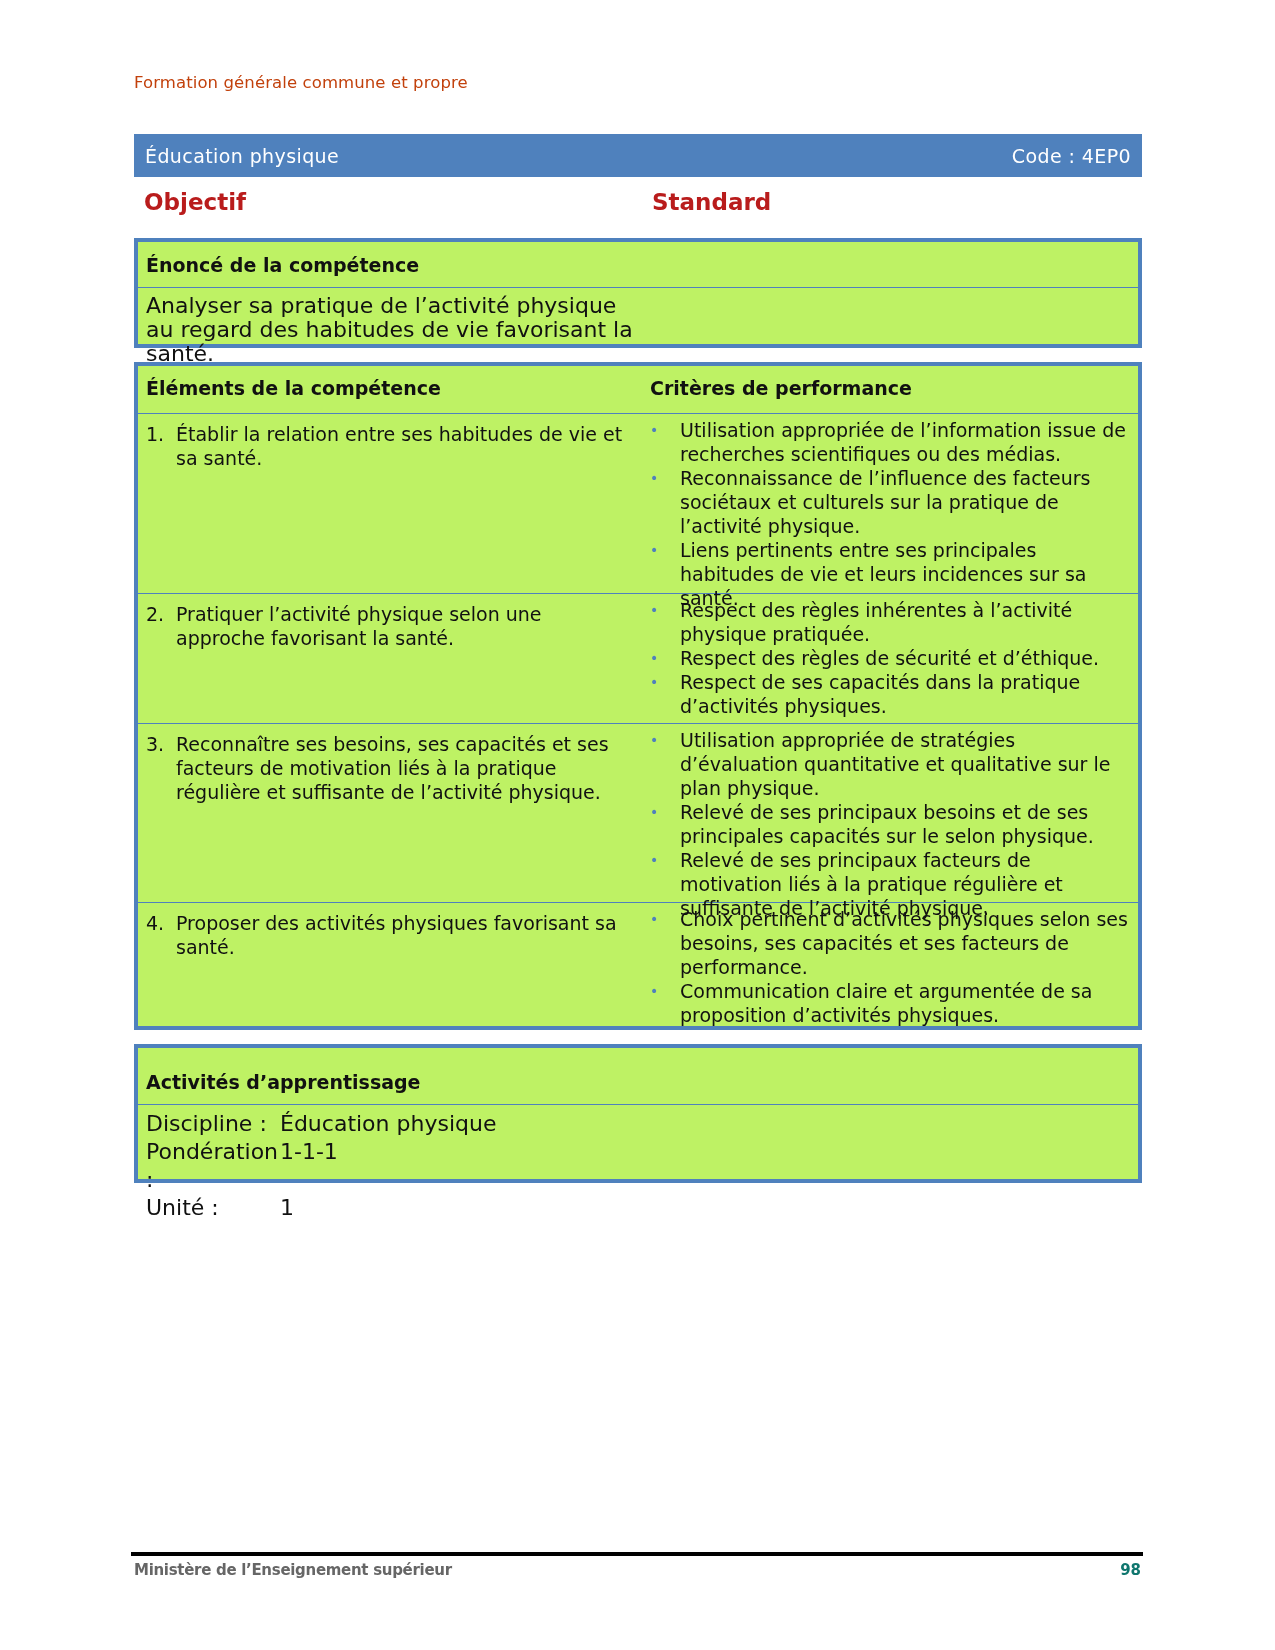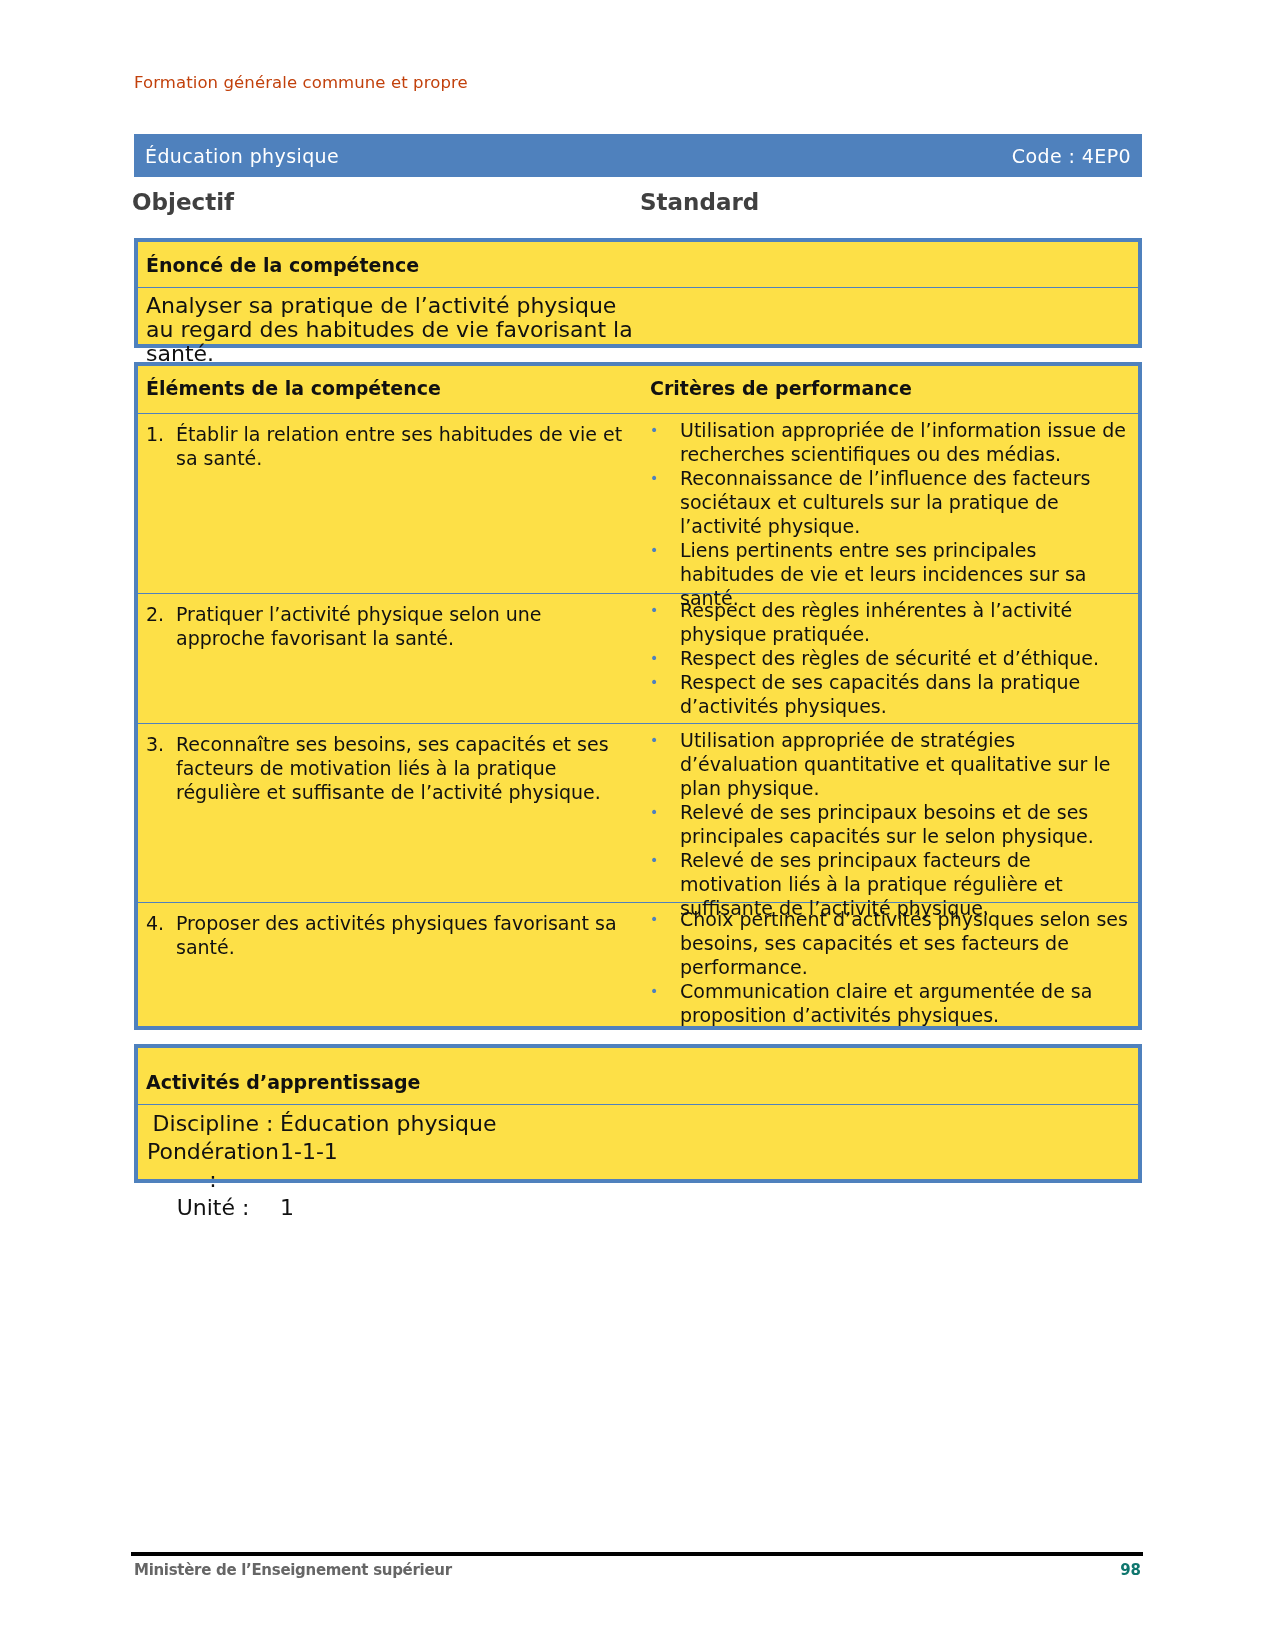--- a/index.html
+++ b/index.html
@@ -11,29 +11,29 @@
       position: absolute; left: 134px; top: 73px;
       font-size: 16.5px; color: #c2410c; letter-spacing: 0.1px;
     }
     .title-bar {
       position: absolute; left: 134px; top: 134px; width: 1008px; height: 43px;
       background: #4f81bd; color: #ffffff; box-sizing: border-box;
       display: flex; align-items: center; justify-content: space-between;
       padding: 0 11px; font-size: 19px; letter-spacing: 0.4px;
     }
     .section-labels {
-      position: absolute; left: 122px; top: 189px; width: 1008px; height: 36px;
-      font-size: 23px; font-weight: bold; color: #404040;
+      position: absolute; left: 134px; top: 189px; width: 1008px; height: 36px;
+      font-size: 23px; font-weight: bold; color: #b91c1c;
     }
     .section-labels .obj { position: absolute; left: 10px; top: 0; }
     .section-labels .std { position: absolute; left: 518px; top: 0; }
 
     .box {
       position: absolute; left: 134px; width: 1008px; box-sizing: border-box;
-      border: 4px solid #4f81bd; background: #fde047;
+      border: 4px solid #4f81bd; background: #bef264;
     }
     .box .head {
       font-weight: bold; font-size: 19px; padding: 0 8px;
       display: flex; align-items: center; box-sizing: border-box;
       border-bottom: 1.5px solid #4f81bd;
     }
     .box .body { font-size: 22px; line-height: 24px; padding: 6px 8px; }
 
     #box-enonce { top: 238px; height: 110px; }
     #box-enonce .head { height: 46px; }
@@ -62,21 +62,21 @@
     }
     .row .crit li { display: flex; }
     .row .crit .bullet {
       width: 38px; flex: none; text-align: left; padding-left: 8px; box-sizing: border-box;
       color: #4f81bd; font-size: 14px;
     }
     .row .crit .ctext { flex: 1; }
 
     #box-activites { top: 1044px; height: 139px; }
     #box-activites .head { height: 45px; margin-top: 12px; }
-    #box-activites .body { padding-top: 5px; line-height: 28px; text-align: center; }
+    #box-activites .body { padding-top: 5px; line-height: 28px; }
     .kv { display: flex; }
     .kv .k { width: 134px; flex: none; }
 
     .footer-rule {
       position: absolute; left: 131px; top: 1552px; width: 1012px; height: 4px; background: #000;
     }
     .footer-left {
       position: absolute; left: 134px; top: 1561px; font-size: 15px; color: #666;
       font-weight: bold; letter-spacing: -0.3px;
     }

